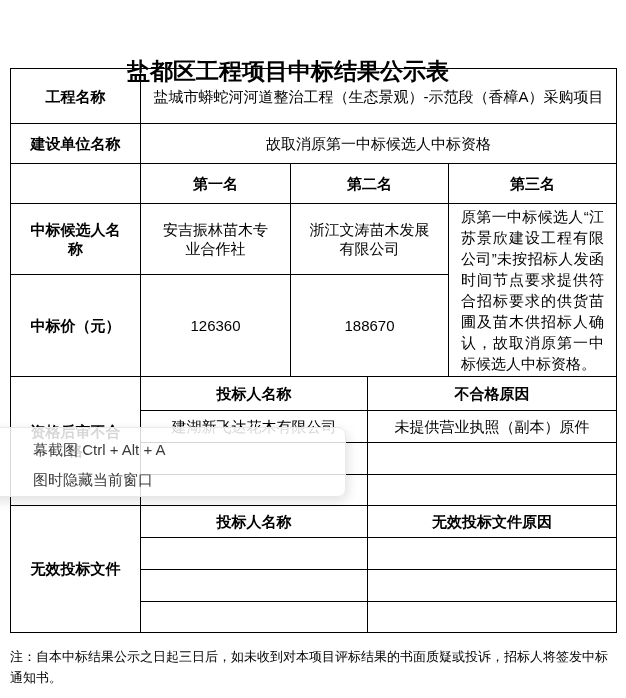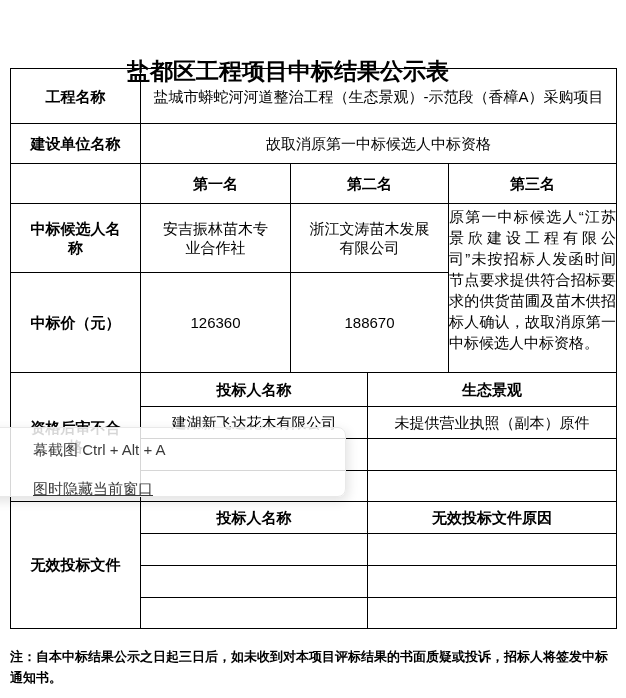--- a/index.html
+++ b/index.html
@@ -13,36 +13,36 @@
   }
   .tables{position:absolute;left:10px;top:68px;width:606px;}
   table{border-collapse:collapse;table-layout:fixed;width:606px;}
   td{
     border:1.5px solid #000;font-size:15px;line-height:19px;text-align:center;
     vertical-align:middle;padding:0 16px;overflow:hidden;word-break:break-all;
   }
   .label{font-weight:700;}
   .projcell{padding:0 2px;}
   .longtext{
-    text-align:justify;vertical-align:top;padding:2px 0;line-height:21px;
+    text-align:justify;vertical-align:top;padding:2px 12px;line-height:21px;
   }
   #t2{margin-top:0;}
   #t2 tr.first td{border-top:none;}
   .footnote{
     position:absolute;left:10px;top:646px;width:608px;
-    font-size:13px;font-weight:700;line-height:21px;text-align:left;word-break:break-all;
+    font-size:13px;font-weight:400;line-height:21px;text-align:left;word-break:break-all;
   }
   .tooltip{
     position:absolute;left:-28px;top:427px;width:374px;height:70px;box-sizing:border-box;
     background:rgba(255,255,255,0.84);border:1px solid #e9e9e9;border-radius:8px;
     box-shadow:2px 4px 12px rgba(0,0,0,0.12);z-index:5;
     padding:10px 0 0 28px;font-size:15px;color:#3a3a3a;
   }
   .tooltip .tline{height:24px;line-height:24px;white-space:nowrap;padding-left:32px;}
-  .tooltip .tline + .tline{margin-top:15px;text-decoration:underline;}
+  .tooltip .tline + .tline{margin-top:6px;}
 </style>
 </head>
 <body>
 
 <div class="page-title">盐都区工程项目中标结果公示表</div>
 
 <div class="tables">
 
   <table id="t1">
     <colgroup>
@@ -83,21 +83,21 @@
   <table id="t2">
     <colgroup>
         <col style="width:130px">
         <col style="width:227px">
         <col style="width:249px">
       </colgroup>
     <tbody>
         <tr class="first" style="height:33px">
       <td rowspan="4" class="label">资格后审不合格</td>
       <td class="label">投标人名称</td>
-      <td class="label">生态景观</td>
+      <td class="label">不合格原因</td>
     </tr>
     <tr style="height:32px">
       <td>建湖新飞达花木有限公司</td>
       <td>未提供营业执照（副本）原件</td>
     </tr>
     <tr style="height:32px">
       <td></td>
       <td></td>
     </tr>
     <tr style="height:31px">

